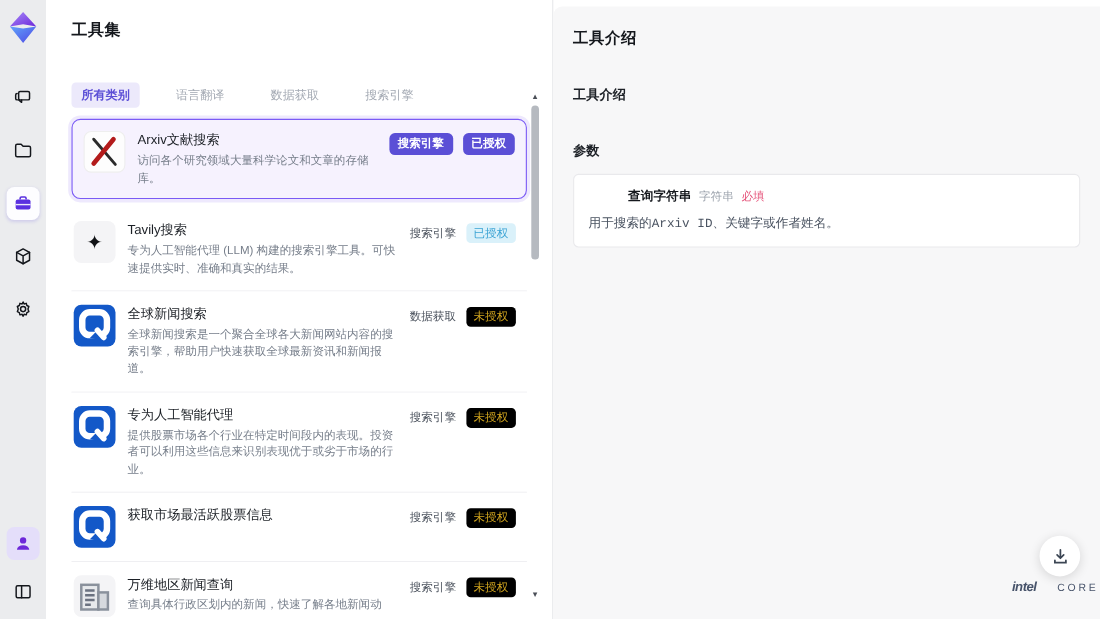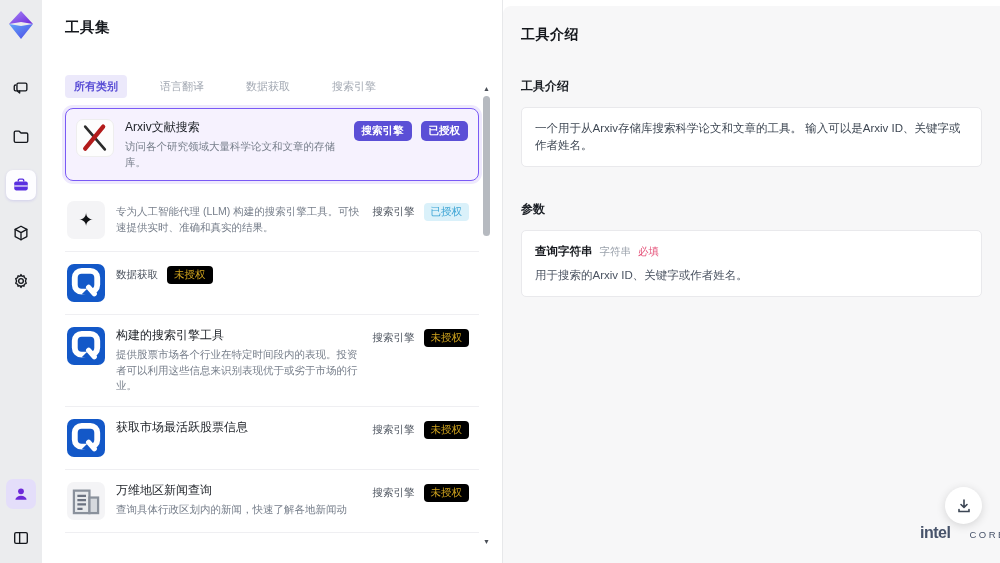--- a/index.html
+++ b/index.html
@@ -56,33 +56,33 @@
   .sb-arrow.down { position:absolute; bottom:0; }
 
   
   .detail-panel { position:absolute; left:503px; top:6px; width:497px; height:557px;
     background:#f7f7f8; border-top-left-radius:8px; padding:20px 18px 0 18px; }
   .detail-title { font-size:14px; font-weight:bold; color:#15181d; letter-spacing:.5px; }
   .section-head { font-size:12px; font-weight:bold; color:#1c2026; margin-top:34px; }
   .detail-box { background:#fff; border:1px solid #e9e9ec; border-radius:5px; margin-top:12px;
     padding:12px 13px; font-size:11.5px; color:#3f4854; line-height:17px; }
   .param-line1 { display:flex; align-items:baseline; gap:7px; }
-  .param-name { font-size:11.5px; font-weight:bold; color:#15181d; }
+  .param-name { font-size:11.5px; font-weight:bold; color:#15181d;margin-left:36px; }
   .param-type { font-size:10.5px; color:#9aa1ab; }
   .param-required { font-size:10.5px; color:#e5537a; }
-  .param-desc { font-size:11.5px; color:#4a5361; margin-top:7px; }
+  .param-desc { font-size:11.5px; color:#4a5361; margin-top:7px;font-family:Liberation Mono, monospace; }
 
   
   .fab { position:absolute; left:945px; top:487px; width:37px; height:37px; border-radius:50%;
     background:#fff; box-shadow:0 2px 10px rgba(0,0,0,.14); display:flex; align-items:center;
     justify-content:center; cursor:pointer; }
   .fab svg { width:16px; height:16px; }
   .brand { position:absolute; left:920px; top:524px; width:76px; text-align:center; color:#47536a;
     white-space:nowrap; }
-  .brand .intel { font-size:16px; font-weight:bold; letter-spacing:-.5px; }
+  .brand .intel { font-size:12px; font-weight:bold; letter-spacing:-.5px;font-style:italic; }
   .brand .core { font-size:9.5px; letter-spacing:2.5px; margin-left:19px; }
 </style>
 </head>
 <body>
 
 <div id="app">
 
   <div class="rail">
     <div class="rail-logo">
       <svg viewBox="0 0 28 30">
@@ -185,50 +185,55 @@
     <div class="tool-badges">
       <span class="cat-badge">搜索引擎</span>
       <span class="auth-badge">已授权</span>
     </div>
   </div>
         <div class="tool-card">
     <div class="tool-tile tavily-logo-icon">
             <span style="font-size:18px;line-height:1;color:#101215">✦</span>
           </div>
     <div class="tool-body">
+      <div class="tool-name">Tavily搜索</div>
       <div class="tool-desc">专为人工智能代理 (LLM) 构建的搜索引擎工具。可快速提供实时、准确和真实的结果。</div>
     </div>
     <div class="tool-badges">
       <span class="cat-badge">搜索引擎</span>
       <span class="auth-badge auth-cyan">已授权</span>
     </div>
   </div>
         <div class="tool-card">
     <div class="tool-tile juhe-logo-icon">
             <svg viewBox="0 0 22 22">
               <rect x="4.5" y="4" width="13" height="12" rx="4" fill="none" stroke="#fff" stroke-width="3.4"></rect>
               <path d="M12 14 L16.5 19 L8.5 17.5 Z" fill="#1358c8"></path>
               <path d="M12.5 13.5 L15.8 17.2" stroke="#fff" stroke-width="3" stroke-linecap="round"></path>
             </svg>
           </div>
+    <div class="tool-body">
+      <div class="tool-name">全球新闻搜索</div>
+      <div class="tool-desc">全球新闻搜索是一个聚合全球各大新闻网站内容的搜索引擎，帮助用户快速获取全球最新资讯和新闻报道。</div>
+    </div>
     <div class="tool-badges">
       <span class="cat-badge">数据获取</span>
       <span class="auth-badge auth-yellow">未授权</span>
     </div>
   </div>
         <div class="tool-card">
     <div class="tool-tile juhe-logo-icon">
             <svg viewBox="0 0 22 22">
               <rect x="4.5" y="4" width="13" height="12" rx="4" fill="none" stroke="#fff" stroke-width="3.4"></rect>
               <path d="M12 14 L16.5 19 L8.5 17.5 Z" fill="#1358c8"></path>
               <path d="M12.5 13.5 L15.8 17.2" stroke="#fff" stroke-width="3" stroke-linecap="round"></path>
             </svg>
           </div>
     <div class="tool-body">
-      <div class="tool-name">构建的搜索引擎工具</div>
+      <div class="tool-name">专为人工智能代理</div>
       <div class="tool-desc">提供股票市场各个行业在特定时间段内的表现。投资者可以利用这些信息来识别表现优于或劣于市场的行业。</div>
     </div>
     <div class="tool-badges">
       <span class="cat-badge">搜索引擎</span>
       <span class="auth-badge auth-yellow">未授权</span>
     </div>
   </div>
         <div class="tool-card">
     <div class="tool-tile juhe-logo-icon">
             <svg viewBox="0 0 22 22">
@@ -266,23 +271,20 @@
     <div class="scrollbar">
       <div class="sb-arrow">▲</div>
       <div class="sb-thumb"></div>
       <div class="sb-arrow down">▼</div>
     </div>
   </div>
 
   <div class="detail-panel">
     <div class="detail-title">工具介绍</div>
     <div class="section-head">工具介绍</div>
-    <div class="detail-box">
-      <span>一个用于从Arxiv存储库搜索科学论文和文章的工具。 输入可以是Arxiv ID、关键字或作者姓名。</span>
-    </div>
     <div class="section-head">参数</div>
     <div class="detail-box">
       <div class="param-line1">
         <span class="param-name">查询字符串</span>
         <span class="param-type">字符串</span>
         <span class="param-required">必填</span>
       </div>
       <div class="param-desc">用于搜索的Arxiv ID、关键字或作者姓名。</div>
     </div>
   </div>

